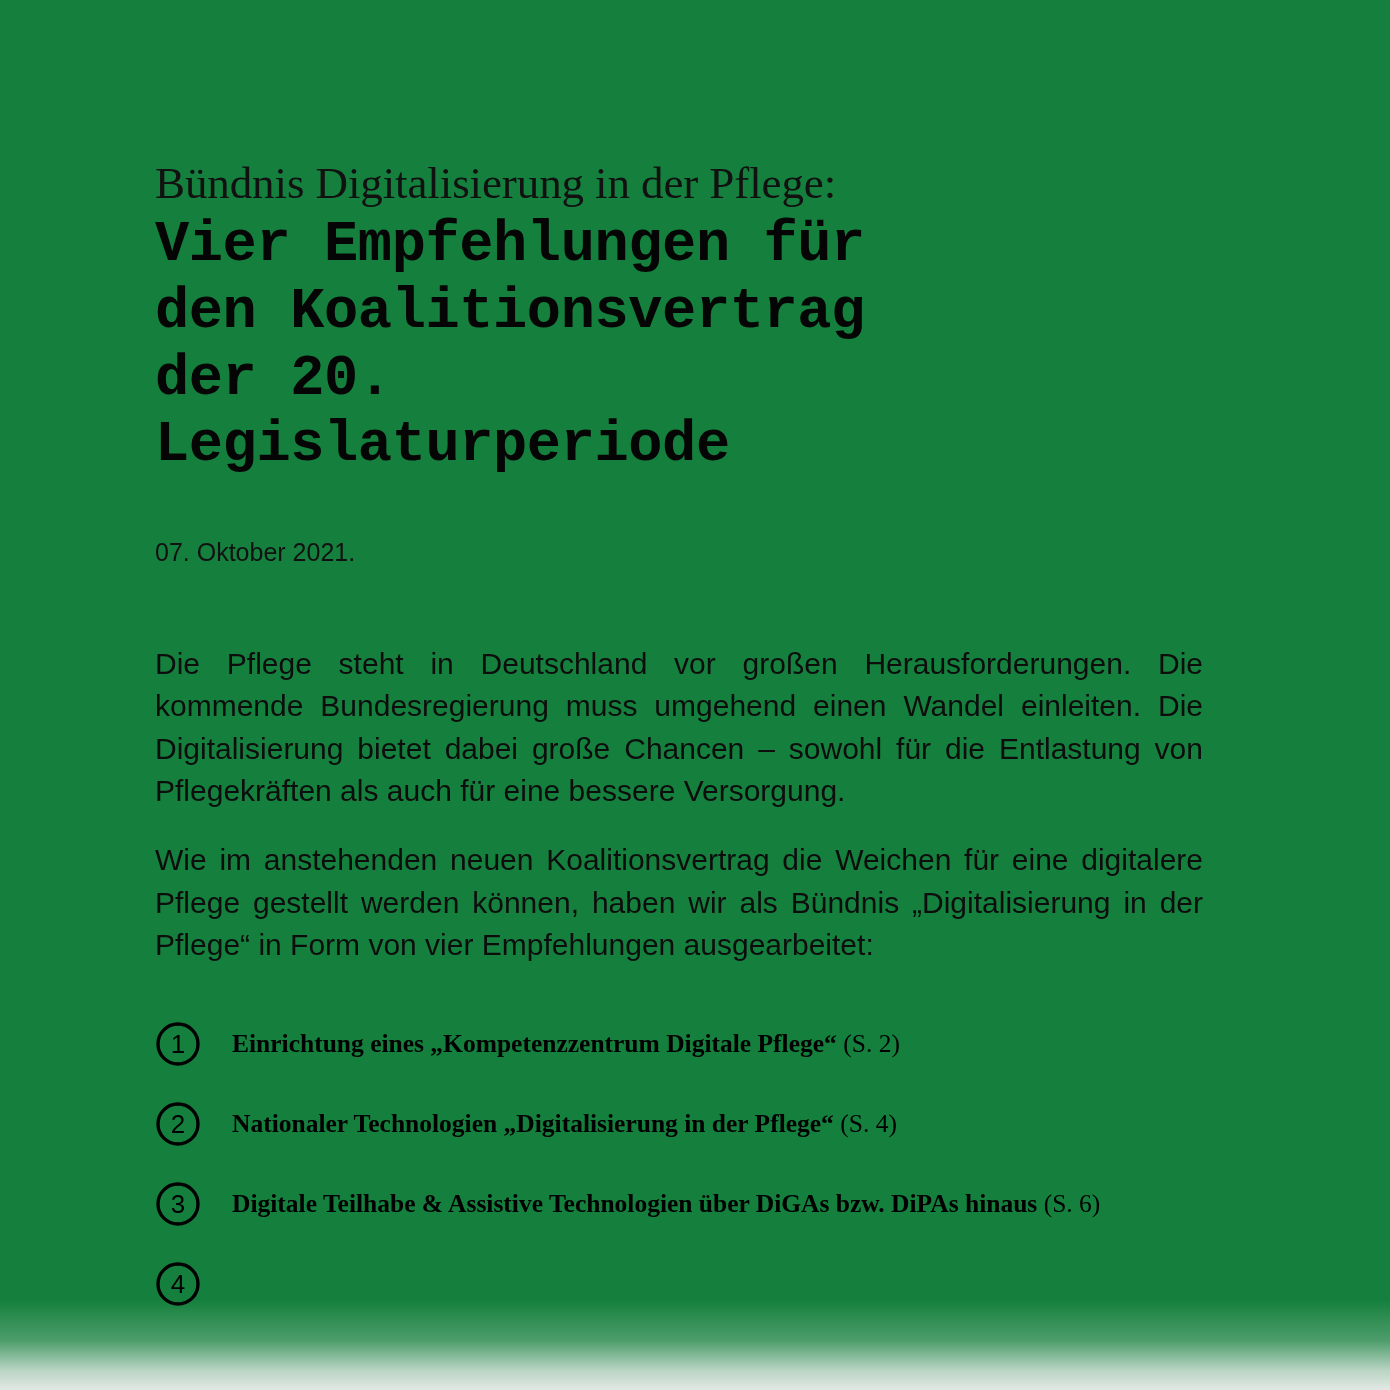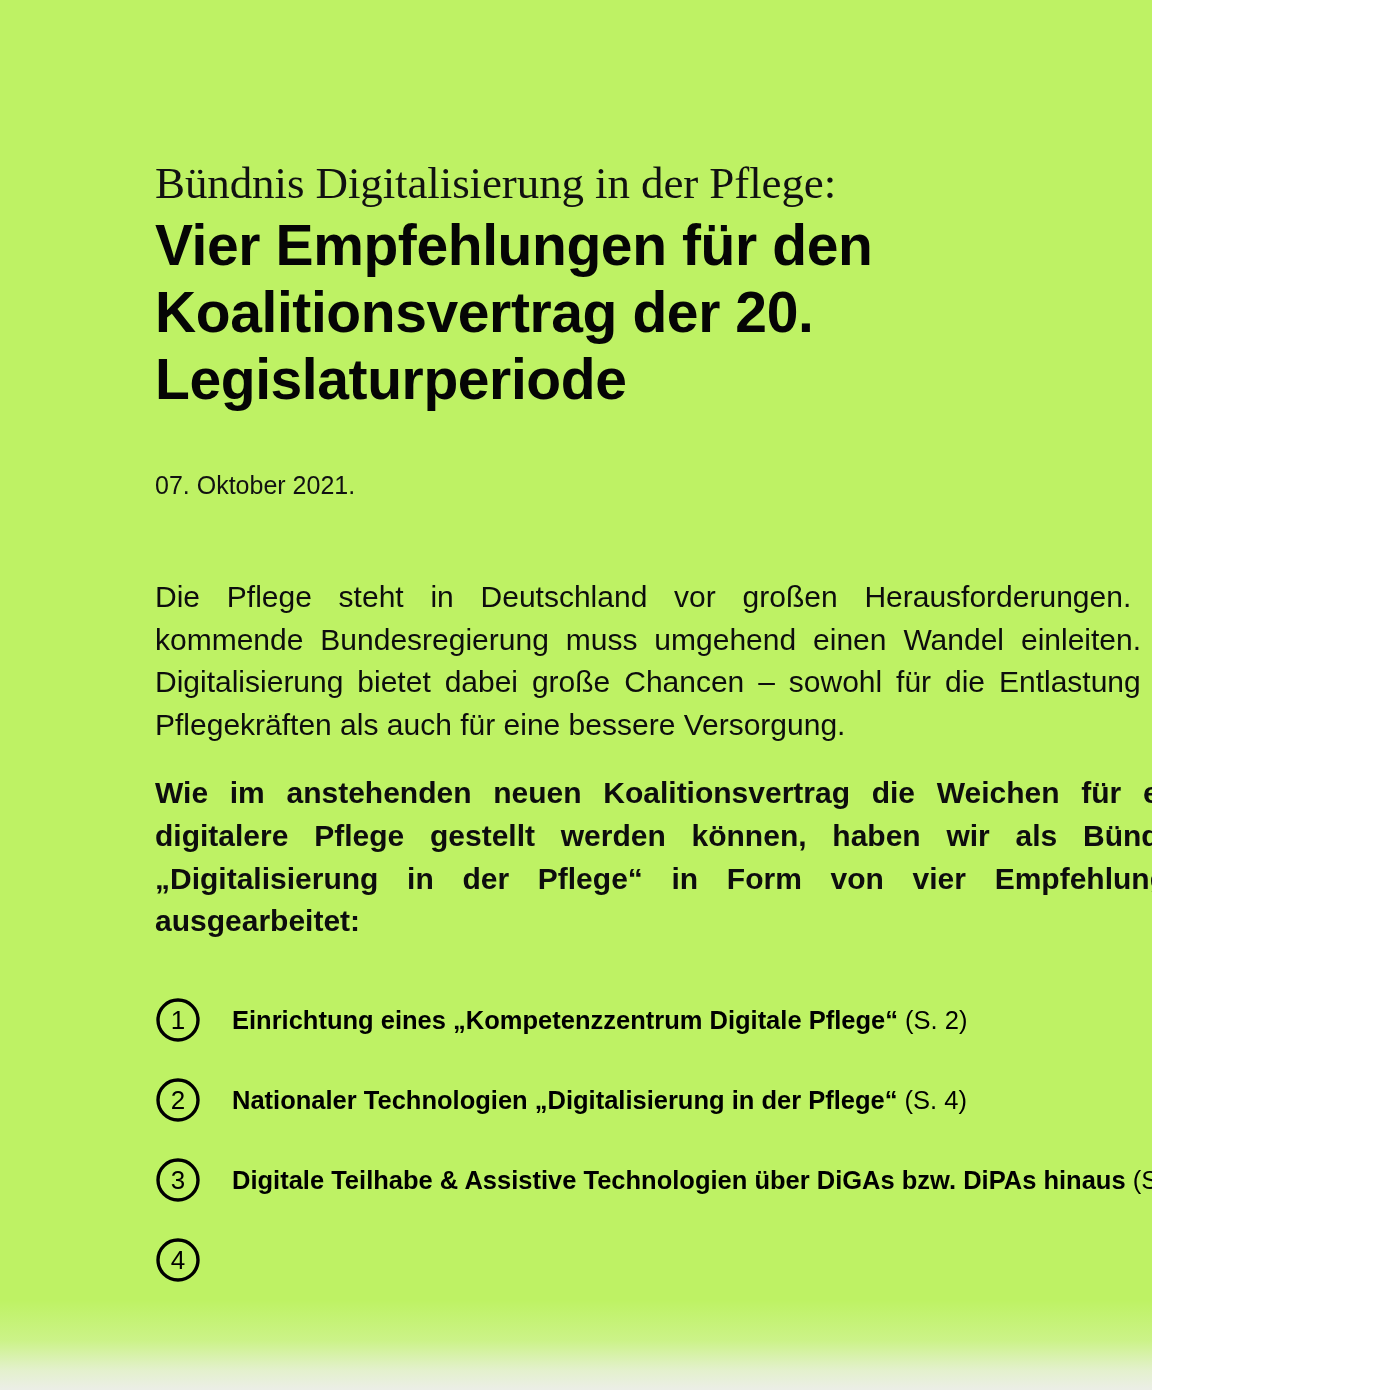--- a/index.html
+++ b/index.html
@@ -10,23 +10,23 @@
   }
 
   body {
     font-family: "Liberation Sans", sans-serif;
     color: #000000;
     -webkit-font-smoothing: antialiased;
   }
 
   #page {
     position: relative;
-    width: 1152px;
+    width: 1390px;
     height: 1390px;
-    background: #bef264;
+    background: #15803d;
     overflow: hidden;
     box-sizing: border-box;
   }
 
   
   #page-bottom-fade {
     position: absolute;
     left: 0;
     right: 0;
     bottom: 0;
@@ -56,21 +56,21 @@
     font-weight: 400;
     font-size: 45px;
     line-height: 1.12;
     letter-spacing: -0.1px;
     color: #111111;
     margin: 0;
     white-space: nowrap;
   }
 
   .headline {
-    font-family: Liberation Sans, sans-serif;
+    font-family: Liberation Mono, monospace;
     font-weight: 700;
     font-size: 57px;
     line-height: 1.17;
     letter-spacing: -0.4px;
     color: #050505;
     margin: 4px 0 8px 0;
     max-width: 790px;
   }
 
   
@@ -93,21 +93,20 @@
     line-height: 1.42;
     color: #0d0d0d;
     text-align: justify;
     margin: 0 0 26px 0;
     width: 1048px;
     box-sizing: border-box;
   }
 
   .body-copy p:last-child {
     margin-bottom: 17px;
-    font-weight: bold;
   }
 
   
   .rec-list {
     list-style: none;
     margin: 54px 0 0 0;
     padding: 0;
   }
 
   .rec-item {
@@ -135,21 +134,21 @@
   }
 
   .rec-marker .num {
     font-family: "Liberation Sans", sans-serif;
     font-size: 26px;
     font-weight: 400;
     fill: #000000;
   }
 
   .rec-text {
-    font-family: Liberation Sans, sans-serif;
+    font-family: Liberation Serif, serif;
     font-size: 25.5px;
     line-height: 46px;
     color: #000000;
     white-space: nowrap;
   }
 
   .rec-text .rec-label {
     font-weight: 700;
   }
 

